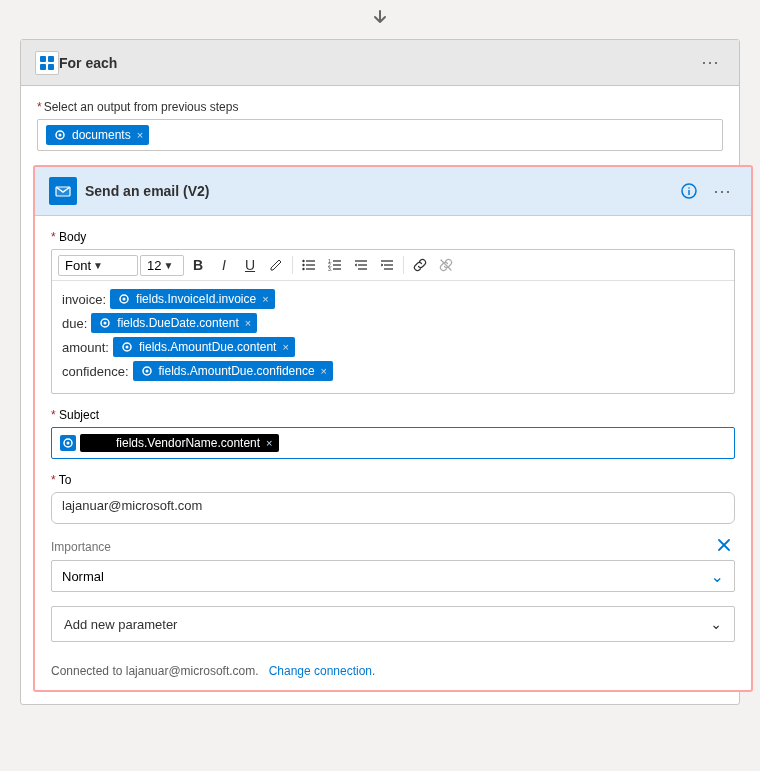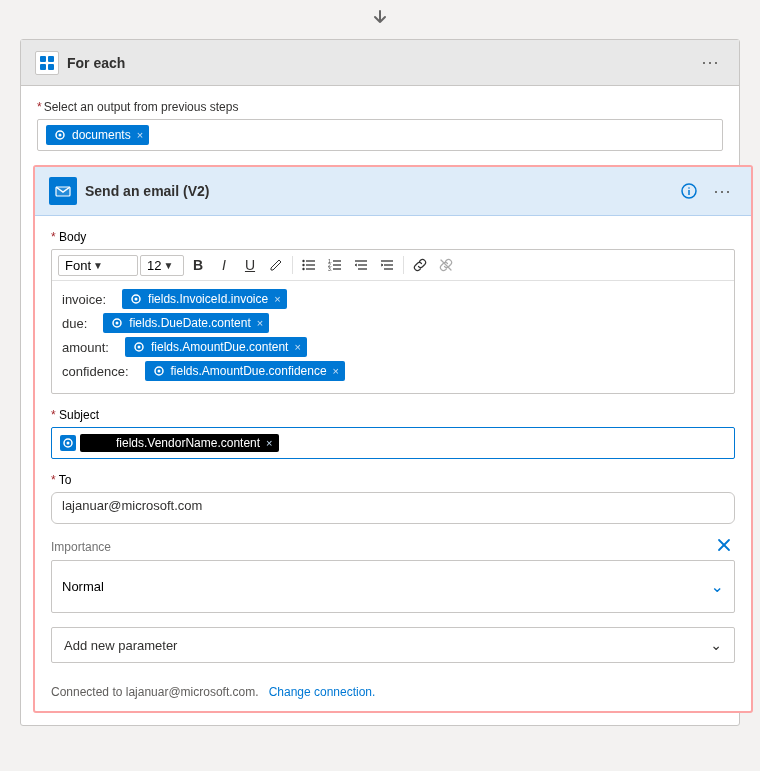--- a/index.html
+++ b/index.html
@@ -35,21 +35,20 @@
       display: flex;
       align-items: center;
       justify-content: space-between;
       padding: 10px 14px;
       background: #e8e8e8;
       border-bottom: 1.5px solid #c8c6c4;
     }
     .for-each-header-left {
       display: flex;
       align-items: center;
-      gap: 8px;
     }
     .header-icon-box {
       width: 24px;
       height: 24px;
       background: #fff;
       border: 1px solid #c8c6c4;
       display: flex;
       align-items: center;
       justify-content: center;
       border-radius: 2px;
@@ -236,21 +235,21 @@
       background: #e0e0e0;
       margin: 0 2px;
     }
     .body-content-area {
       padding: 8px 10px;
       min-height: 100px;
     }
     .body-row {
       display: flex;
       align-items: center;
-      gap: 16px;
+      gap: 4px;
       margin-bottom: 4px;
       font-size: 13px;
       color: #323130;
       flex-wrap: wrap;
     }
     .body-row-label {
       color: #323130;
       font-size: 13px;
     }
 
@@ -305,21 +304,21 @@
       background: none;
       border: none;
       cursor: pointer;
       color: #0078d4;
       font-size: 14px;
       padding: 0 4px;
     }
     .importance-select {
       border: 1px solid #c8c6c4;
       border-radius: 2px;
-      padding: 16px 10px;
+      padding: 5px 10px;
       font-size: 13px;
       background: #fff;
       display: flex;
       align-items: center;
       justify-content: space-between;
       cursor: pointer;
       min-height: 32px;
     }
     .importance-arrow { color: #0078d4; font-size: 16px; }
 

